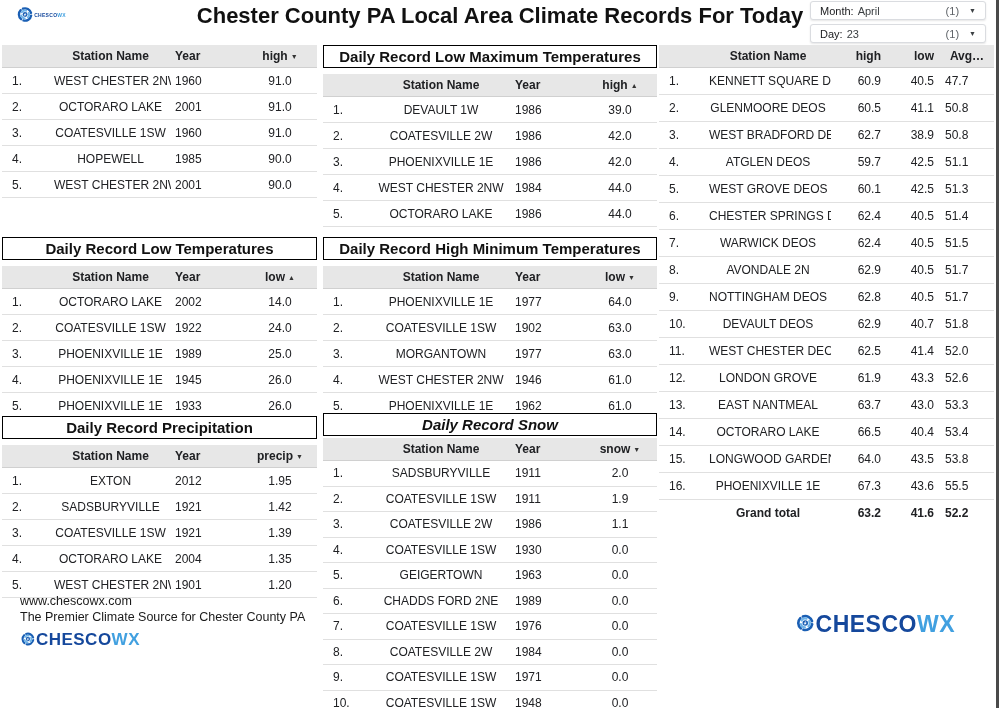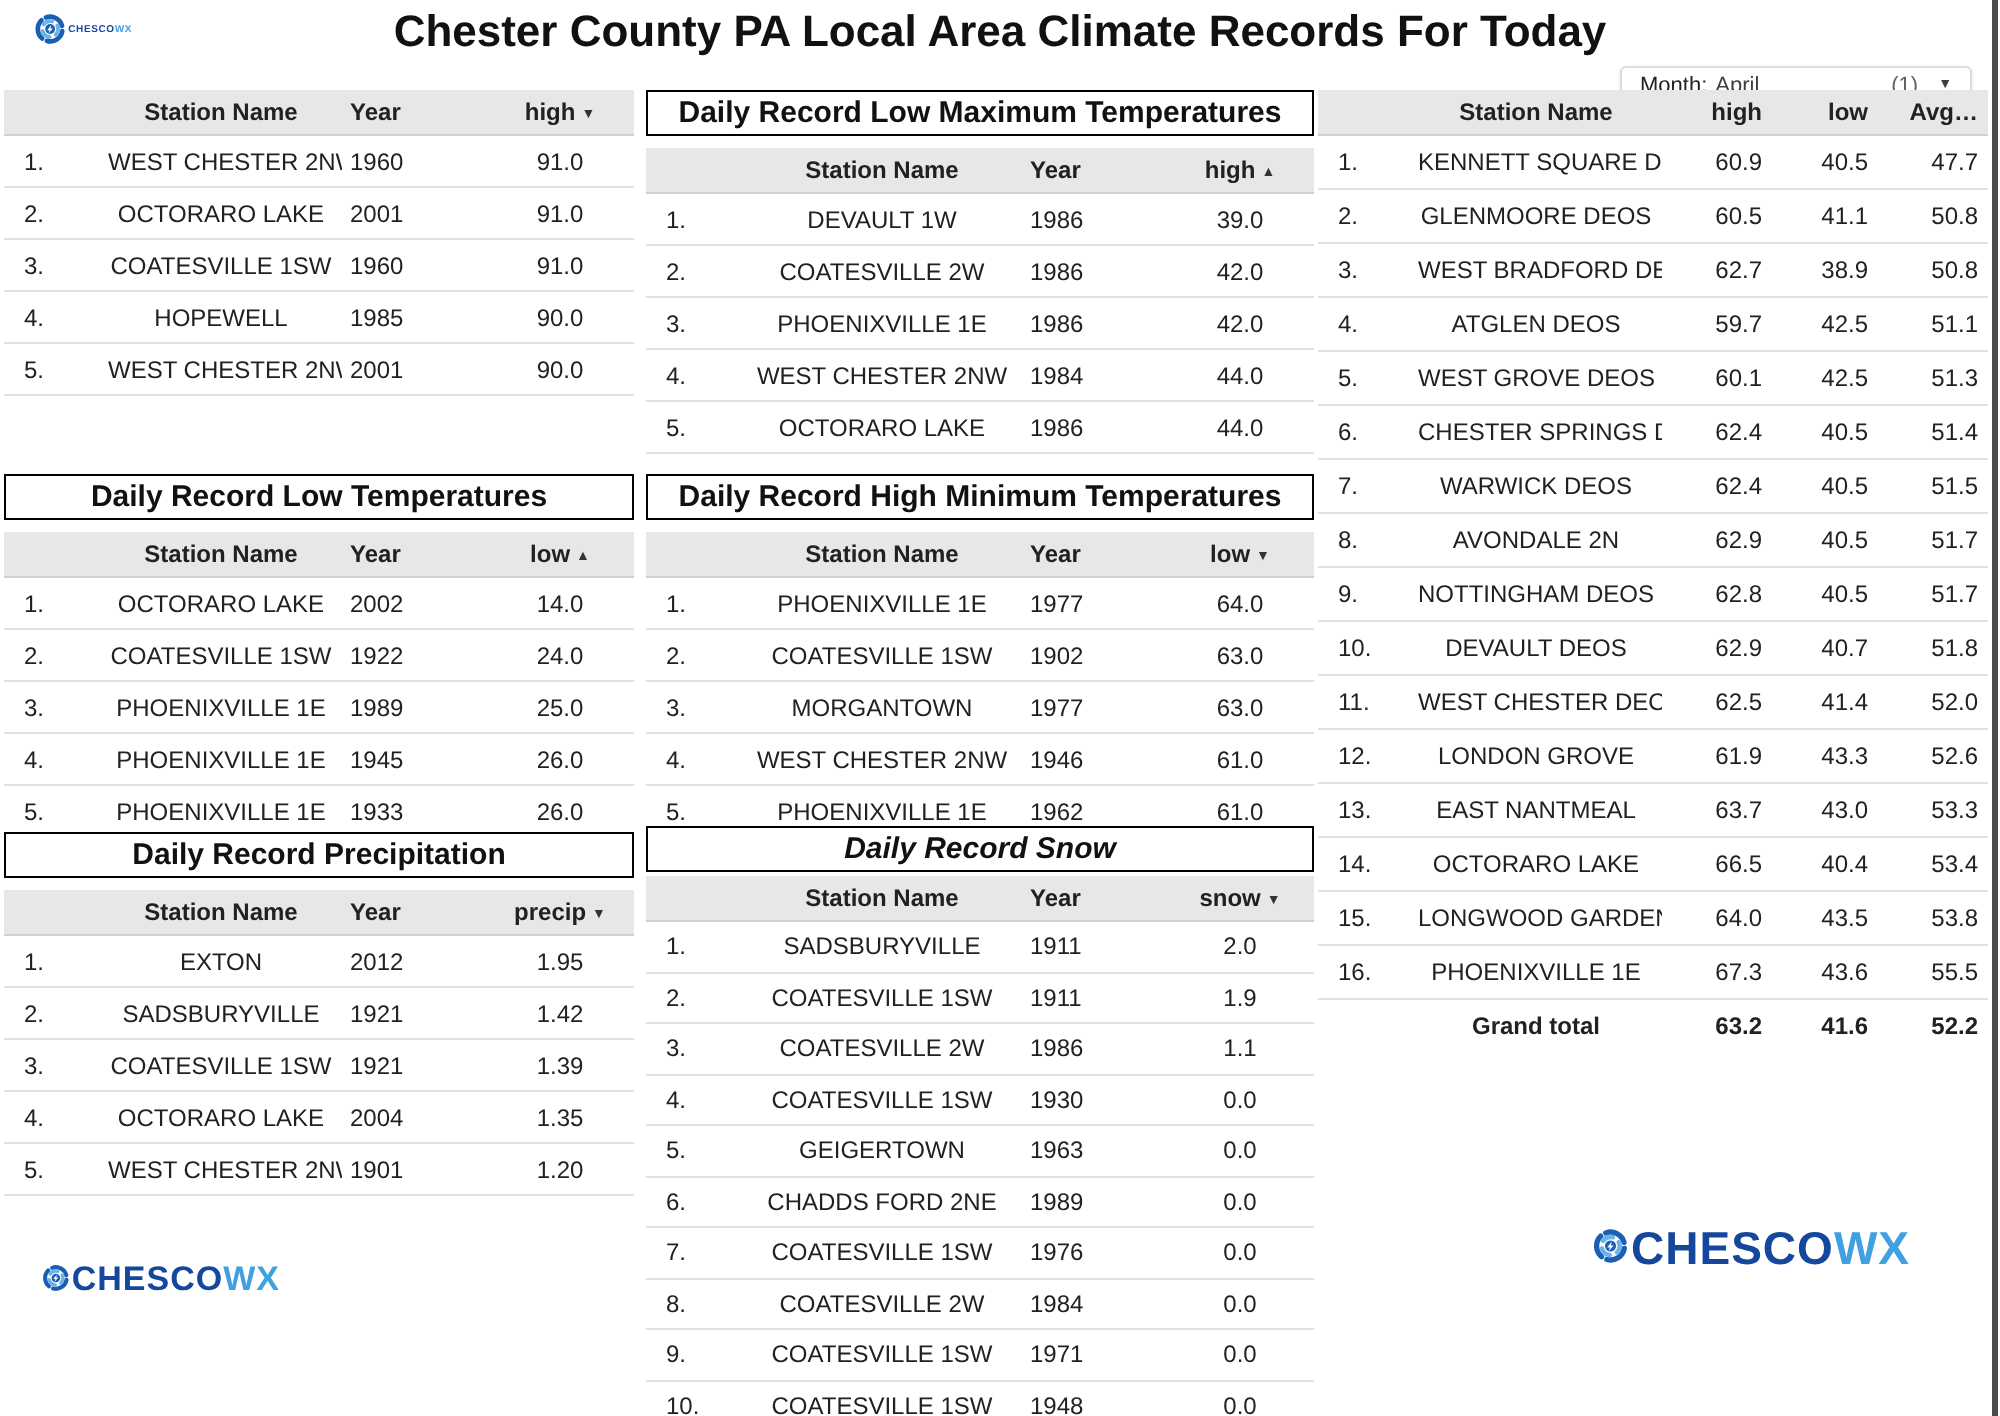--- a/index.html
+++ b/index.html
@@ -24,21 +24,21 @@
   .logo-word .w2{color:#41a0e0;}
   .swirl .dk{stroke:#1a5fb4;stroke-width:13;fill:none;stroke-linecap:round;}
   .swirl .lt{stroke:#6db3e8;stroke-width:11;fill:none;stroke-linecap:round;}
   .swirl .core{fill:#1a5fb4;}
   .swirl .bolt{fill:#fff;}
 
   
   .chip{position:absolute;left:810px;width:176px;height:19px;background:#fff;
         border:1px solid #dadce0;border-radius:3px;box-shadow:0 1px 2px rgba(0,0,0,.10);
         display:flex;align-items:center;padding:0 9px;box-sizing:border-box;
-        font-size:11px;color:#202124;cursor:pointer;margin-top:32px;}
+        font-size:11px;color:#202124;cursor:pointer;}
   .chip-month{top:1px;}
   .chip-day{top:24px;}
   .chip .flabel{margin-right:4px;}
   .chip .fvalue{color:#3c4043;}
   .chip .spacer{flex:1;}
   .chip .fcount{color:#5f6368;}
   .chip .caret{font-size:7px;color:#3c4043;margin-left:10px;}
 
   
   .block{position:absolute;box-sizing:border-box;background:#fff;}
@@ -58,21 +58,21 @@
   .cols4 th:nth-child(2),.cols4 td:nth-child(2){text-align:center;}
   .cols4 th:nth-child(3),.cols4 td:nth-child(3){width:64px;text-align:left;}
   .cols4 th:nth-child(4),.cols4 td:nth-child(4){width:66px;text-align:center;}
 
   
   .cols5 td{height:26px;}
   .cols5 th:nth-child(1),.cols5 td:nth-child(1){width:32px;text-align:left;padding-left:10px;}
   .cols5 th:nth-child(2),.cols5 td:nth-child(2){text-align:center;}
   .cols5 th:nth-child(3),.cols5 td:nth-child(3){width:46px;text-align:right;padding-right:7px;}
   .cols5 th:nth-child(4),.cols5 td:nth-child(4){width:42px;text-align:right;padding-right:7px;}
-  .cols5 th:nth-child(5),.cols5 td:nth-child(5){width:44px;text-align:right;padding-right:5px;}
+  .cols5 th:nth-child(5),.cols5 td:nth-child(5){width:44px;padding-right:5px;}
   .grid tr.total td{font-weight:bold;border-bottom:none;}
 
   
   .r10 td{height:24.5px;}
 
   
   .site-text{position:absolute;left:20px;top:593px;font-size:12.5px;color:#1a1a1a;line-height:16px;}
 
   
   .scrollbar{position:absolute;right:1px;top:0;width:3px;height:708px;background:#4a4a4a;}
@@ -556,20 +556,24 @@
               <td>Grand total</td>
               <td>63.2</td>
               <td>41.6</td>
               <td>52.2</td>
             </tr>
           </tbody>
         </table>
       </div>
   </div>
 
+  <div class="site-text">
+    <div>www.chescowx.com</div>
+    <div>The Premier Climate Source for Chester County PA</div>
+  </div>
 
   <div class="logo logo-left">
     <svg class="swirl" viewBox="0 0 100 100">
       <path class="dk" d="M82.8 41.2 A34 34 0 0 0 38.4 18.1"></path>
       <path class="dk" d="M26 26 A34 34 0 0 0 28.1 76"></path>
       <path class="dk" d="M41.2 82.8 A34 34 0 0 0 83.5 55.9"></path>
       <path class="lt" d="M55.7 28.8 A22 22 0 0 0 32 37.4"></path>
       <path class="lt" d="M28.8 55.7 A22 22 0 0 0 48.1 71.9"></path>
       <path class="lt" d="M65.6 65.6 A22 22 0 0 0 69.9 40.7"></path>
       <circle class="core" cx="50" cy="50" r="13.5"></circle>

